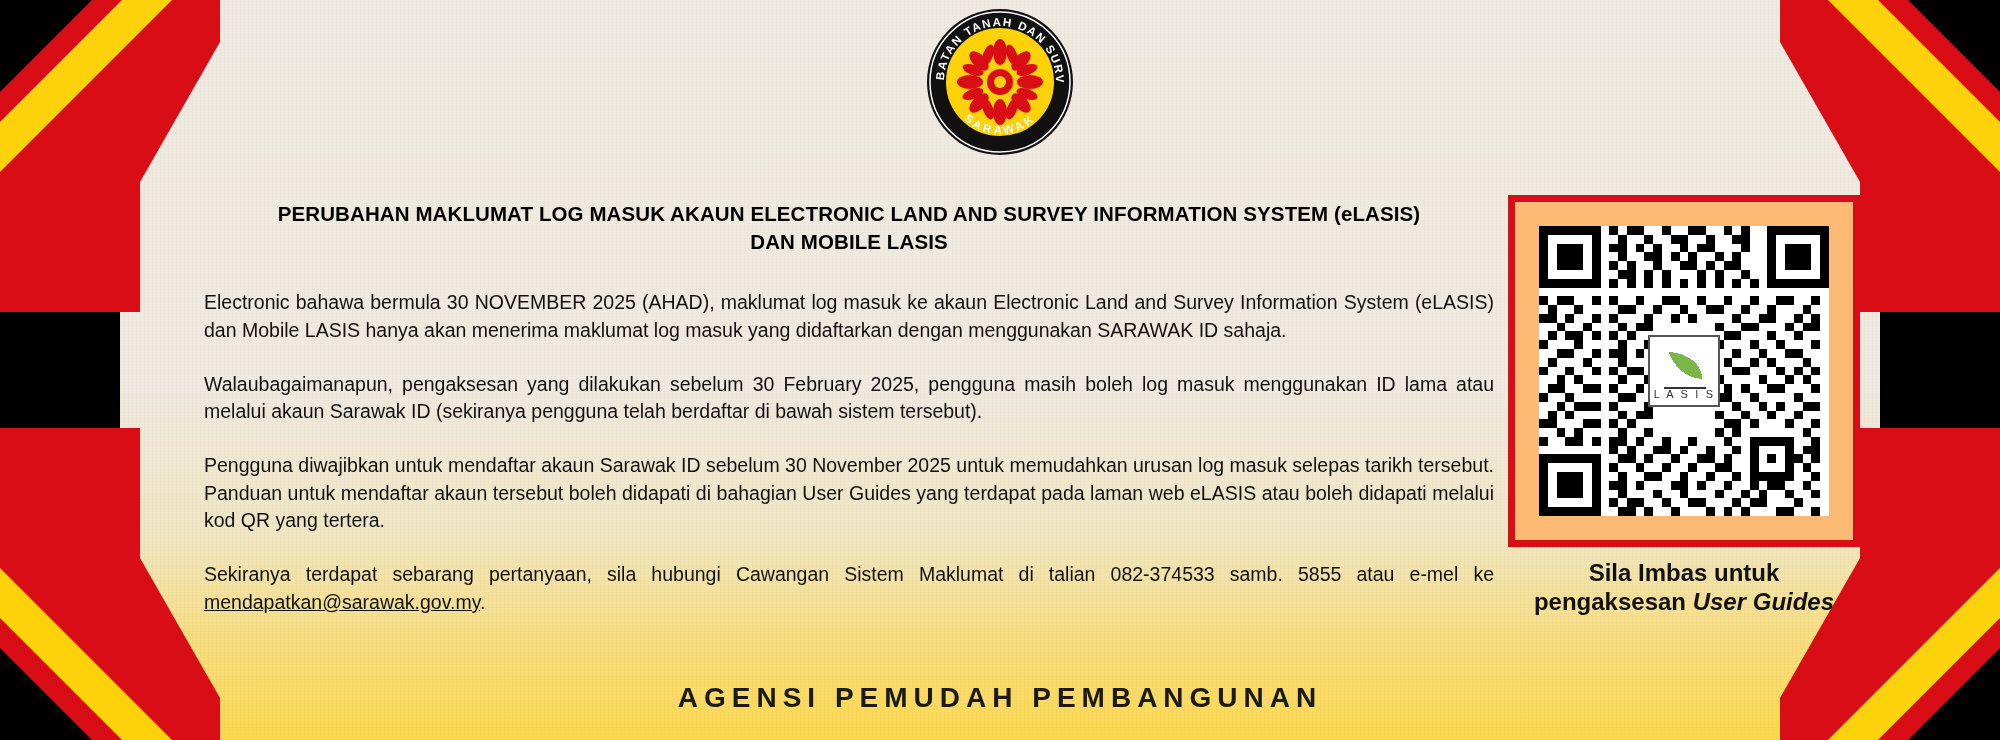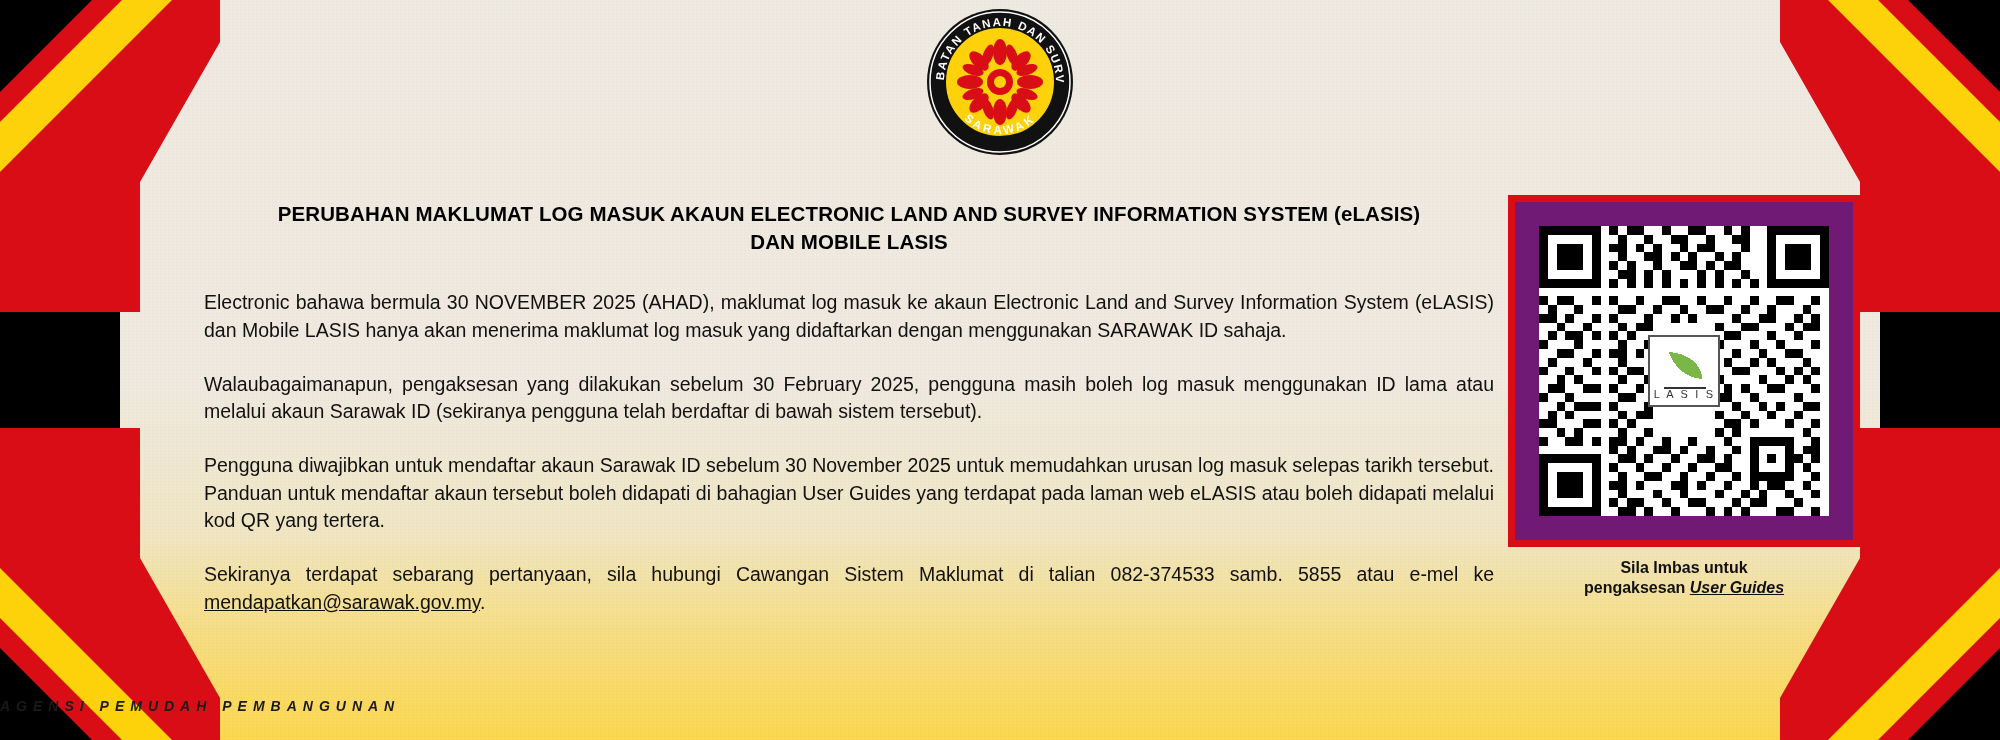--- a/index.html
+++ b/index.html
@@ -112,49 +112,48 @@
     left: 1508px;
     top: 195px;
     width: 352px;
     text-align: center;
   }
   .qr-frame {
     width: 352px;
     height: 352px;
     box-sizing: border-box;
     border: 7px solid #d90d15;
-    background: #701a75;
+    background: #fdba74;
     padding: 24px;
     position: relative;
   }
   .qr-inner {
     width: 100%;
     height: 100%;
     position: relative;
     background: #fff;
   }
   .qr-caption {
     margin-top: 11px;
-    font-size: 16px;
+    font-size: 24px;
     font-weight: bold;
     line-height: 1.22;
     color: #111;
   }
-  .qr-caption .ital { font-style: italic; text-decoration: underline; }
+  .qr-caption .ital { font-style: italic; }
 
   
   .tagline {
     position: absolute;
     left: 0;
     right: 0;
     bottom: 26px;
-    text-align: left;
-    font-size: 14px;
+    text-align: center;
+    font-size: 28px;
     font-weight: bold;
-    font-style: italic;
     letter-spacing: 6px;
     color: #1a1a1a;
   }
 </style>
 </head>
 <body>
 
 <div class="poster">
 
   <div class="sheet">

